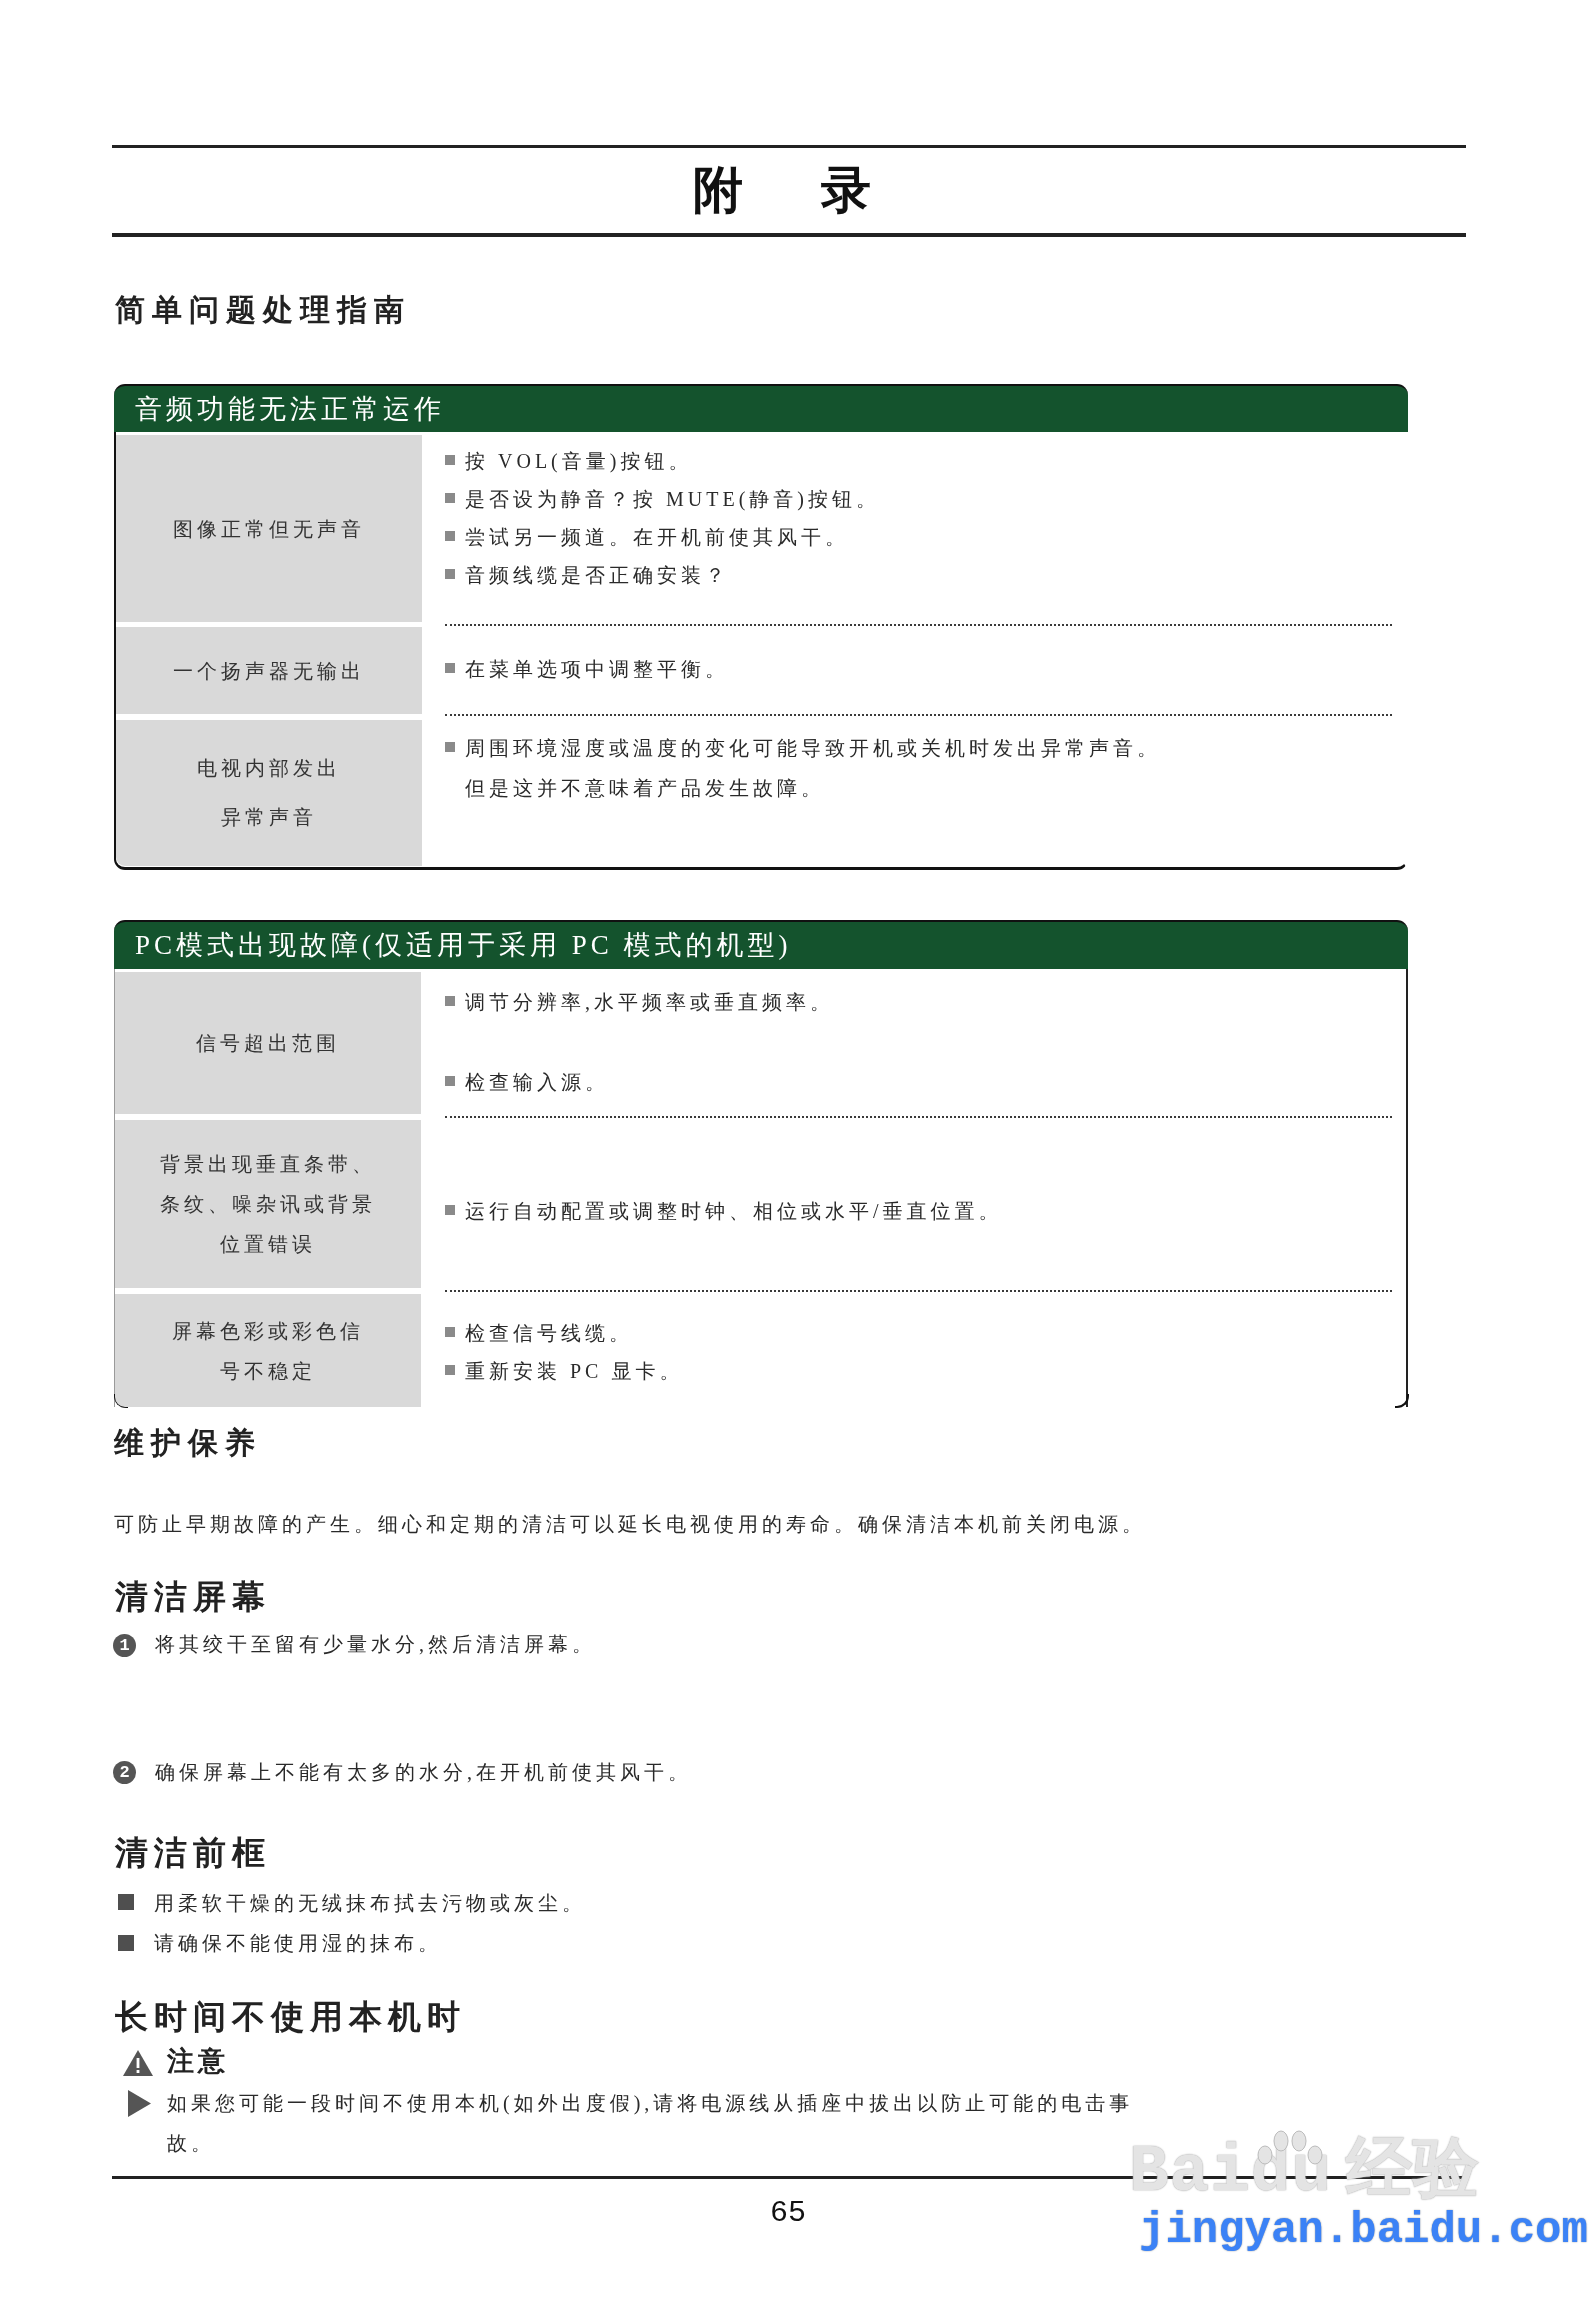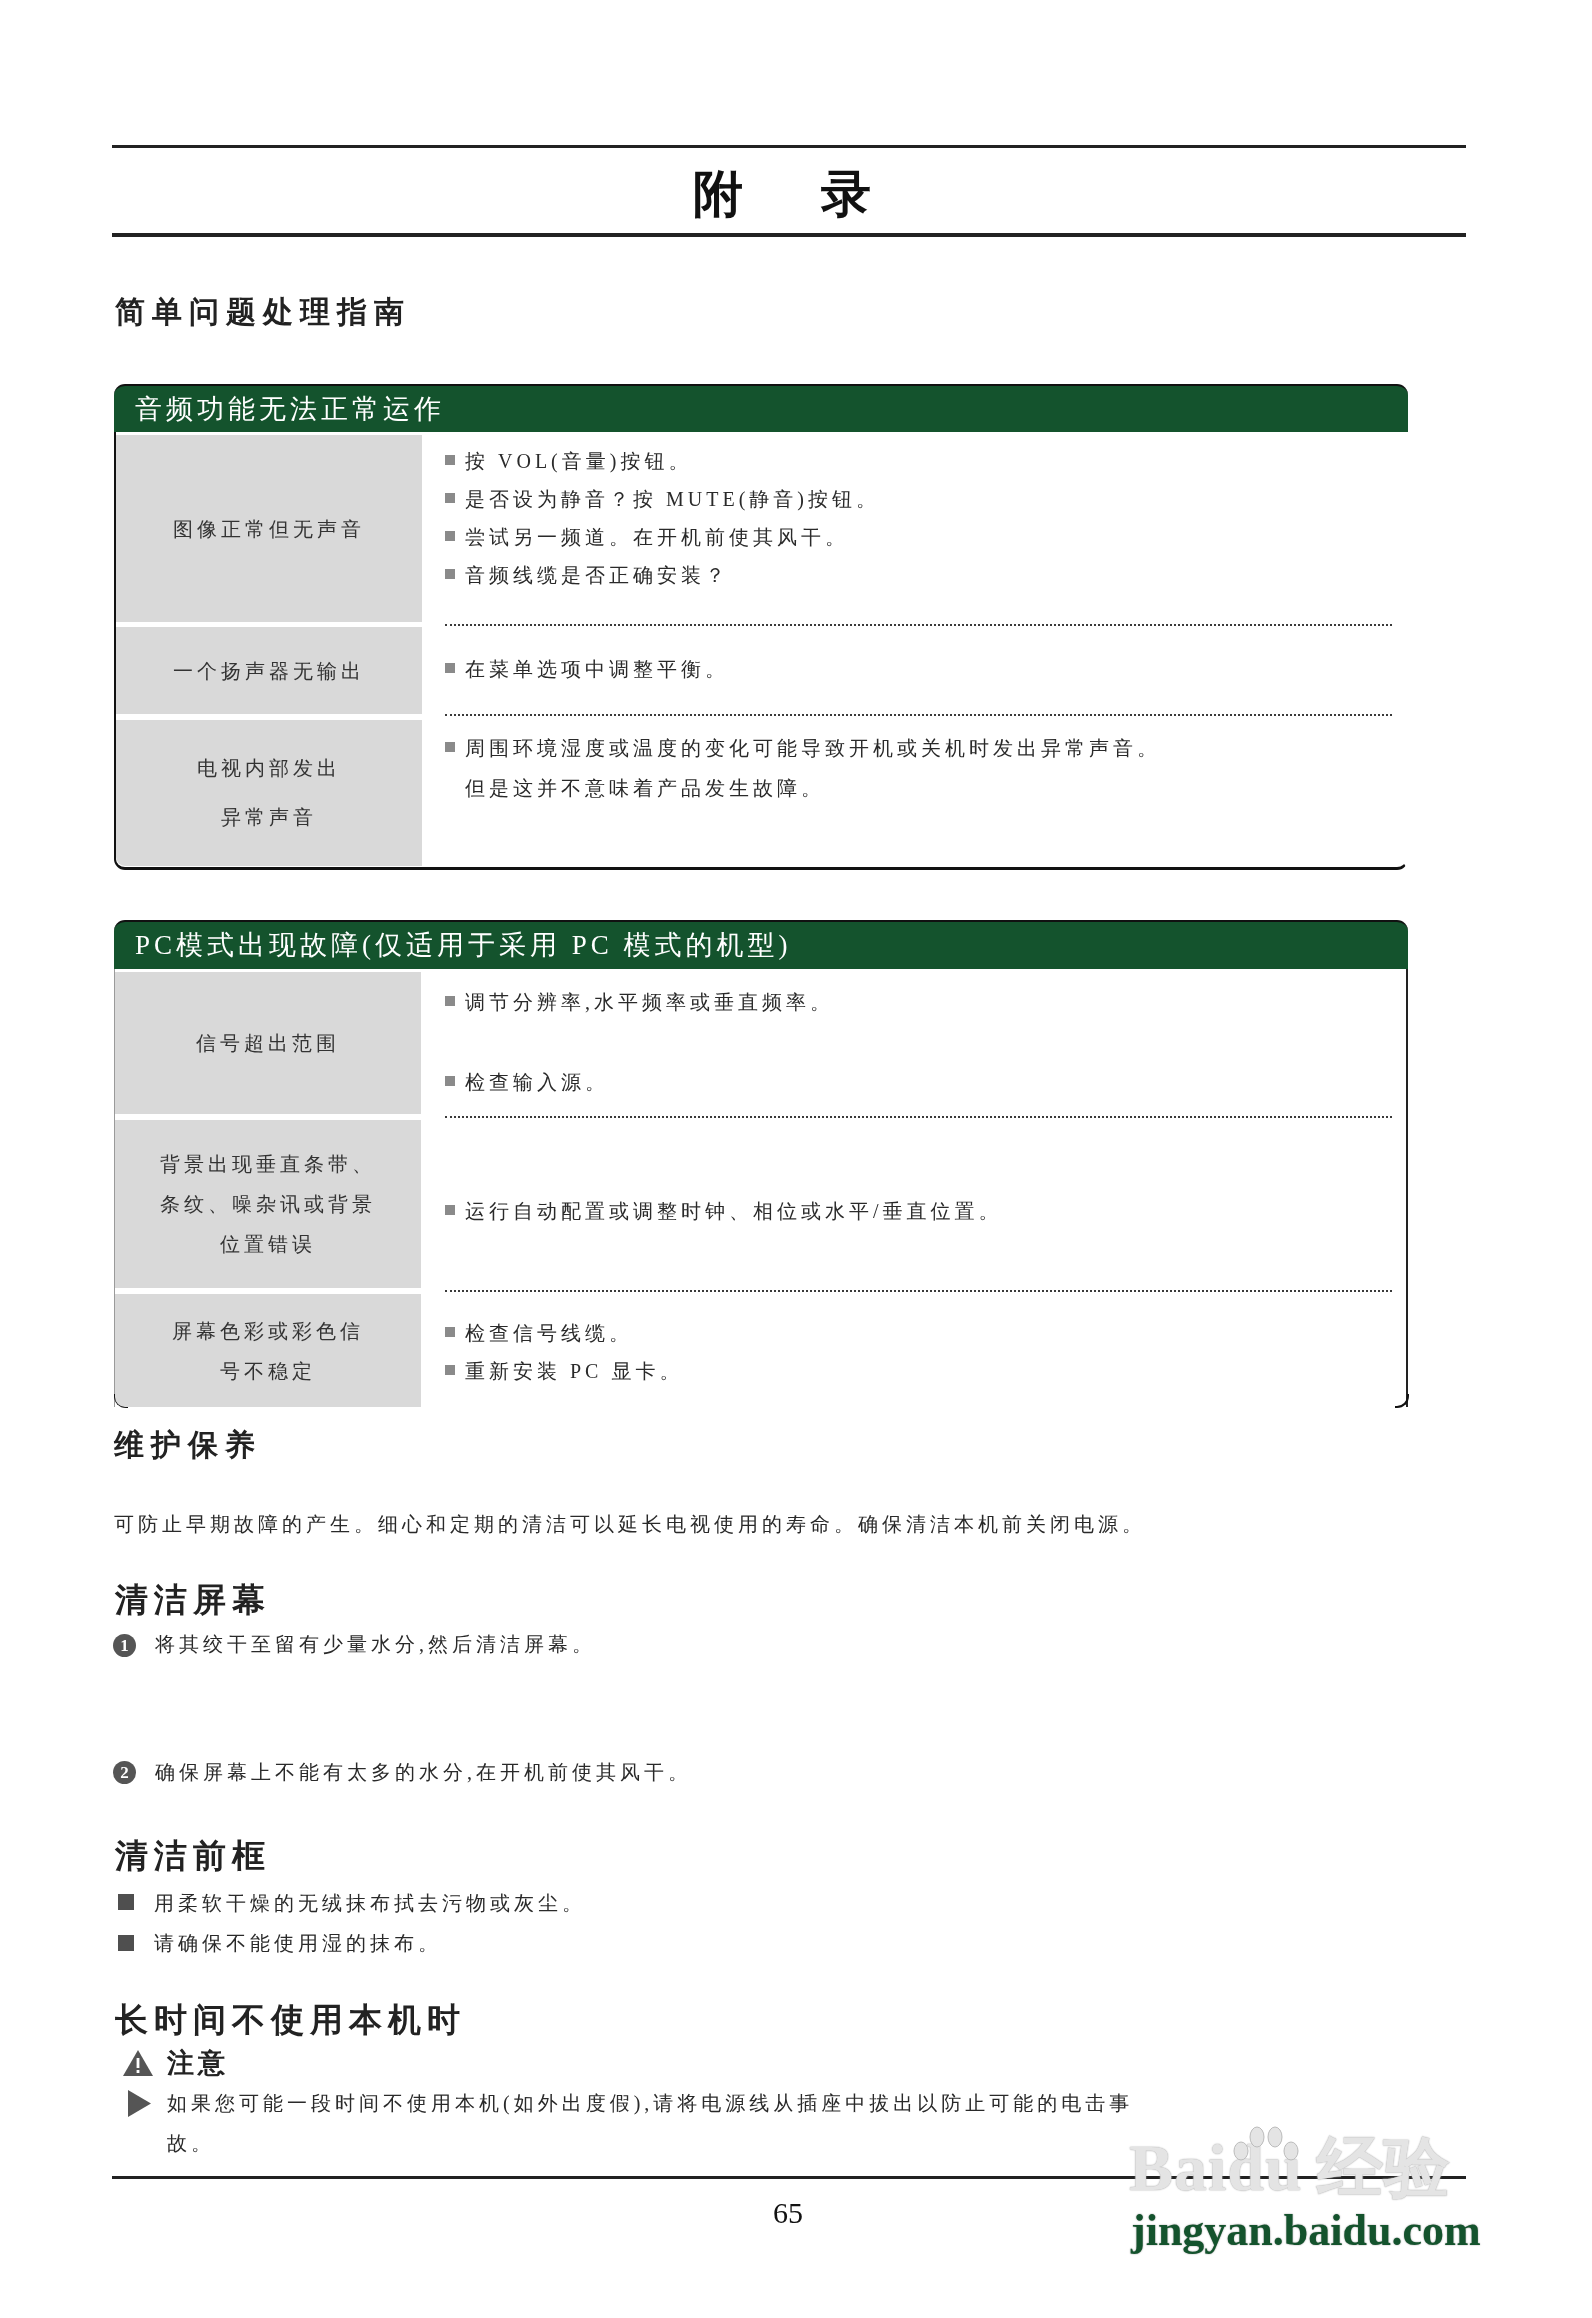--- a/index.html
+++ b/index.html
@@ -1,19 +1,19 @@
 <!DOCTYPE html>
 <html><head>
 <meta charset="utf-8">
 <style>
   html, body { margin:0; padding:0; }
   body { width:1592px; height:2318px; position:relative; background:#ffffff; overflow:hidden; color:#222; }
   .abs { position:absolute; }
   .serif { font-family:"Liberation Serif", "DejaVu Serif", serif; }
-  .sans { font-family:Liberation Serif, serif; }
+  .sans { font-family:Liberation Mono, monospace; }
   .rule { position:absolute; left:112px; width:1354px; background:#222; }
 
   .page-title { position:absolute; left:112px; top:166px; width:1354px; text-align:center;
     font-size:50px; font-weight:bold; line-height:56px; letter-spacing:14px; color:#111; }
 
   .h1 { position:absolute; left:115px; font-size:30px; font-weight:bold; letter-spacing:7px; line-height:34px; color:#222; white-space:nowrap; }
   .h2 { position:absolute; left:115px; font-size:33px; font-weight:bold; letter-spacing:6px; line-height:32px; color:#222; white-space:nowrap; }
   .body-text { font-size:20px; letter-spacing:4px; color:#2a2a2a; white-space:nowrap; }
 
   
@@ -40,21 +40,21 @@
 
   
   .circ { position:absolute; left:113px; width:23px; height:23px; border-radius:50%; background:#555;
     color:#fff; font-size:17px; font-weight:bold; line-height:23px; text-align:center; }
   .bsq { position:absolute; left:118px; width:16px; height:16px; background:#4f4f4f; }
   .lines .ln { display:block; }
 
   .watermark { position:absolute; left:1129px; top:2121px; width:378px; height:139px; pointer-events:none; }
   .wm-logo { position:absolute; left:0; top:2px; font-size:66px; font-weight:bold; color:#e4e4e4;
     text-shadow:0 0 2px #bbb, 0 0 1px #aaa; white-space:nowrap; letter-spacing:1px; }
-  .wm-url { position:absolute; left:2px; top:84px; font-size:44px; font-weight:bold; color:#14532d;
+  .wm-url { position:absolute; left:10px; top:84px; font-size:44px; font-weight:bold; color:#3b82f6;
     text-shadow:0 0 2px #bbb, 0 0 1px #aaa; white-space:nowrap; }
 </style>
 </head>
 <body>
 
 <div class="rule" style="top:145px;height:3px;"></div>
 <div class="page-title sans">附　录</div>
 <div class="rule" style="top:233px;height:4px;"></div>
 
 <div class="h1 sans" style="top:295px;">简单问题处理指南</div>

